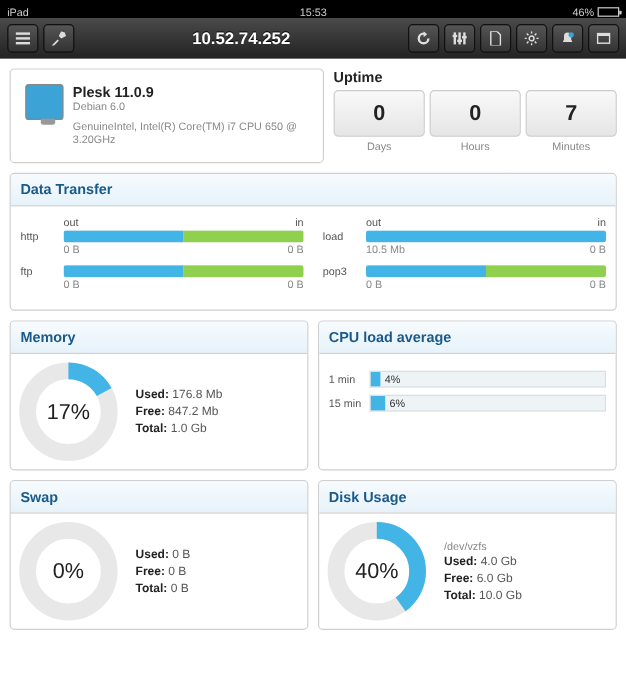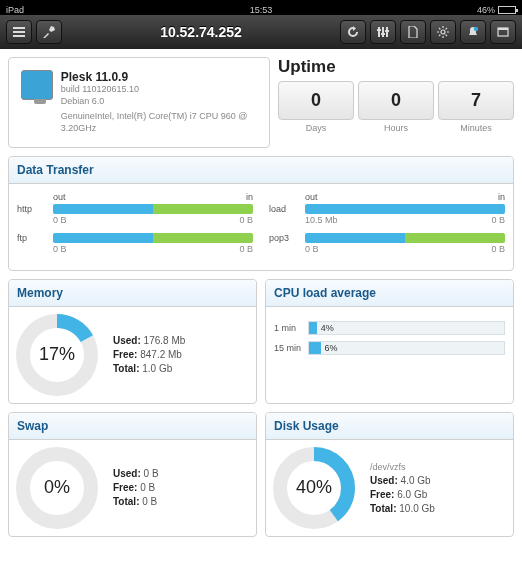--- a/index.html
+++ b/index.html
@@ -15,21 +15,21 @@
 .nav-btn{width:26px;height:24px;background:linear-gradient(#555,#333);border:1px solid #111;border-radius:4px;display:flex;align-items:center;justify-content:center;color:#ddd}
 .nav-title{flex:1;text-align:center;color:#fff;font-weight:bold;font-size:14px;text-shadow:0 -1px 0 #000}
 .content{padding:8px;background:#fff}
 .header-row{display:flex;gap:8px;margin-bottom:8px}
 .sysinfo{flex:1;border:1px solid #d0d0d0;border-radius:4px;padding:12px;display:flex;gap:8px}
 .monitor{width:36px;height:30px;background:#3ba3d6;border:1px solid #888;border-radius:3px;position:relative}
 .monitor:after{content:"";position:absolute;bottom:-5px;left:12px;width:12px;height:5px;background:#999;border-radius:0 0 2px 2px}
 .sysinfo-text .title{font-weight:bold;font-size:12px;color:#222}
 .sysinfo-text .sub{font-size:9px;color:#888;line-height:1.3}
 .uptime-box{flex:1}
-.uptime-title{font-weight:bold;font-size:17px;color:#222;margin-bottom:4px}
+.uptime-title{font-weight:bold;font-size:12px;color:#222;margin-bottom:4px}
 .uptime-cells{display:flex;gap:4px}
 .uptime-cell{flex:1;text-align:center}
 .uptime-val{background:linear-gradient(#f9f9f9,#e5e5e5);border:1px solid #ccc;border-radius:4px;padding:8px 0;font-size:18px;font-weight:bold;color:#222}
 .uptime-lbl{font-size:9px;color:#888;margin-top:3px}
 .panel{border:1px solid #d0d0d0;border-radius:4px;margin-bottom:8px;overflow:hidden}
 .panel-h{background:linear-gradient(#f7fbfe,#e6f2fa);padding:6px 8px;font-weight:bold;font-size:12px;color:#1a5a8a;border-bottom:1px solid #d0d0d0}
 .panel-b{padding:8px}
 .dt-cols{display:flex;gap:16px}
 .dt-col{flex:1}
 .dt-head{display:flex;font-size:9px;color:#555;margin-bottom:2px}
@@ -129,23 +129,22 @@
     </div>
 </div>
 
 <div class="content">
 
   <div class="header-row">
     <div class="sysinfo">
       <div class="monitor"></div>
       <div class="sysinfo-text">
         <div class="title">Plesk 11.0.9</div>
-        <div class="sub">build 110120615.10</div>
         <div class="sub">Debian 6.0</div>
-        <div class="sub" style="margin-top:4px">GenuineIntel, Intel(R) Core(TM) i7 CPU 960  @ 3.20GHz</div>
+        <div class="sub" style="margin-top:4px">GenuineIntel, Intel(R) Core(TM) i7 CPU 650  @ 3.20GHz</div>
       </div>
     </div>
     <div class="uptime-box">
       <div class="uptime-title">Uptime</div>
       <div class="uptime-cells">
         <div class="uptime-cell">
             <div class="uptime-val">0</div>
             <div class="uptime-lbl">Days</div>
           </div>
         <div class="uptime-cell">

